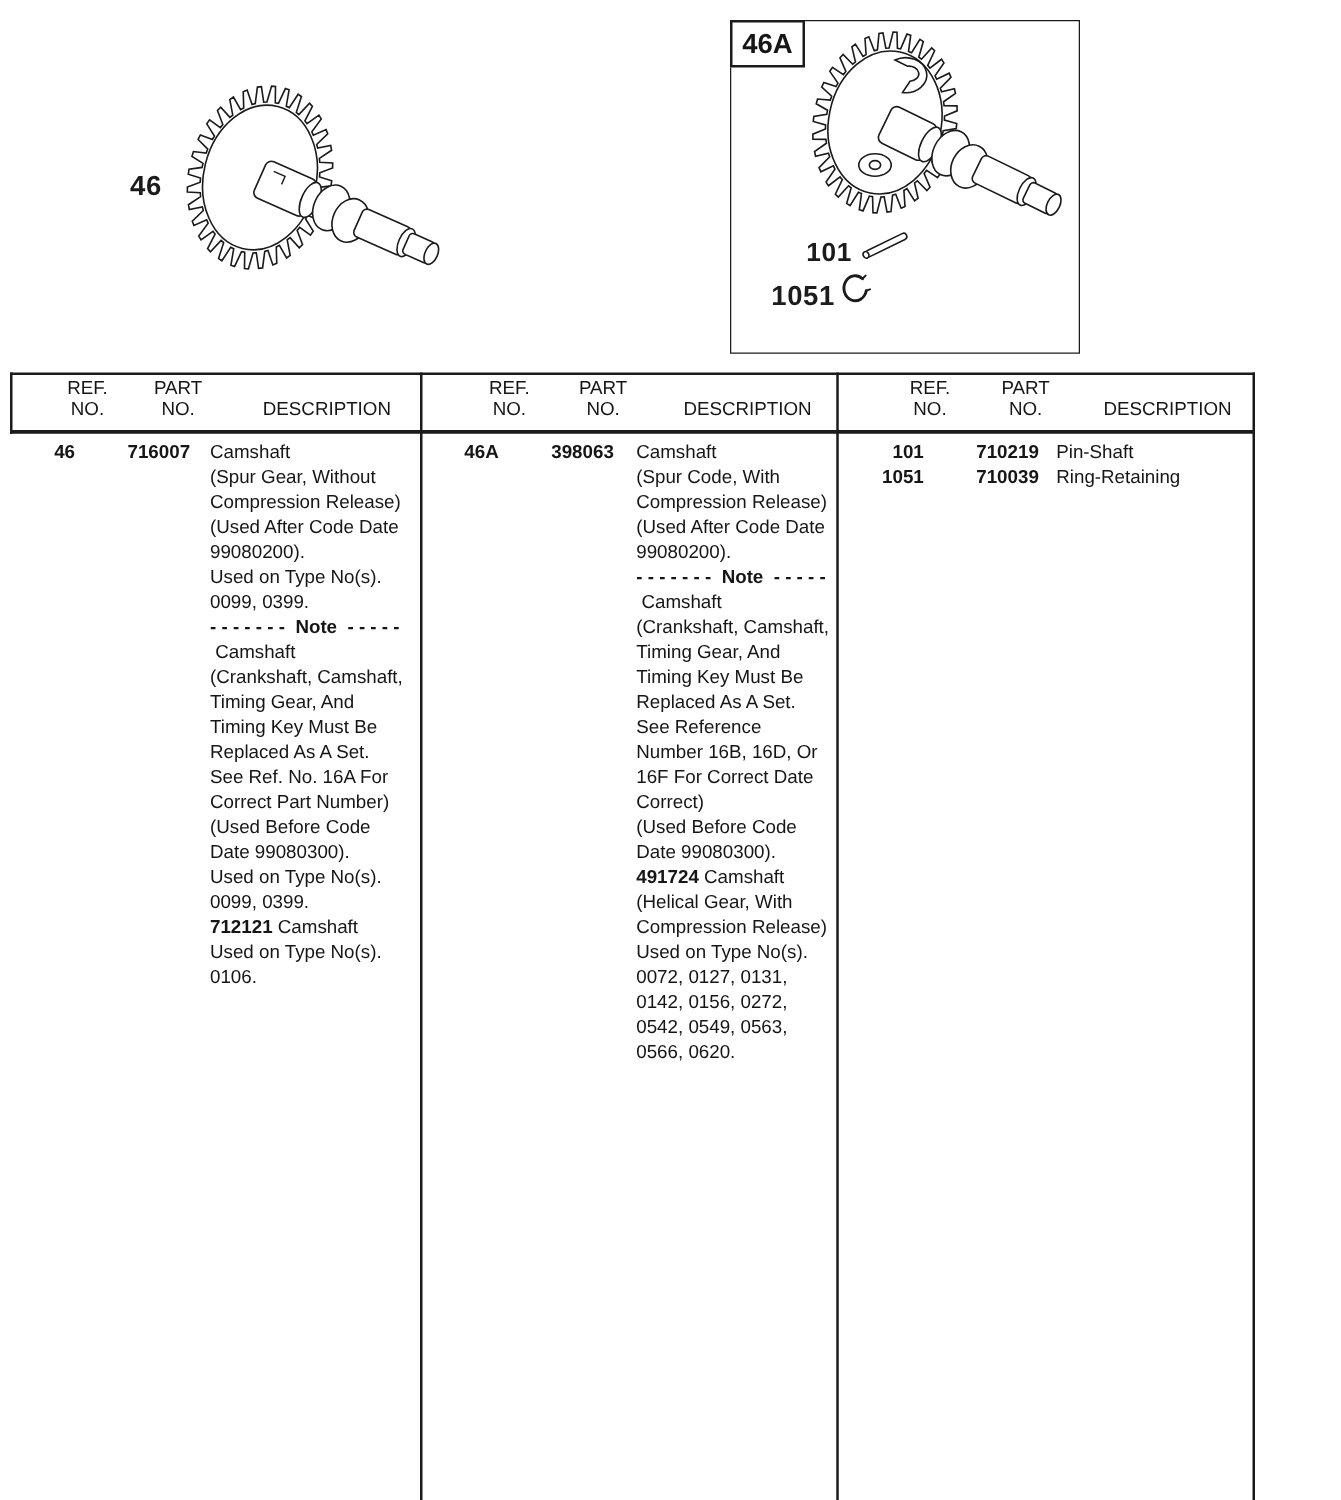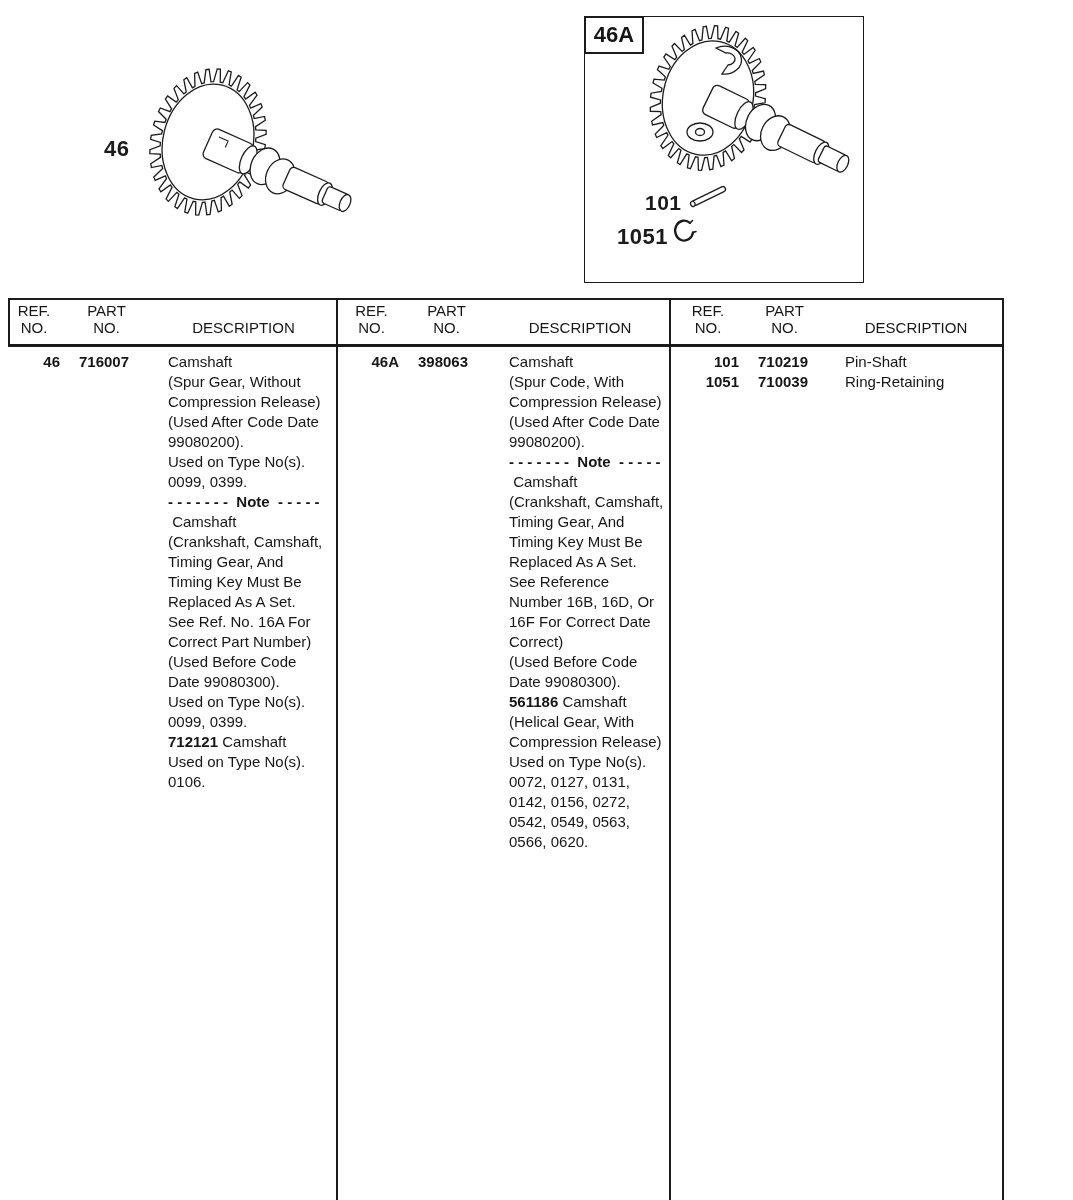--- a/index.html
+++ b/index.html
@@ -10,26 +10,26 @@
   .hline,.vline{position:absolute;background:var(--ink);}
   .big-label{position:absolute;font-weight:bold;font-size:22px;color:var(--ink);letter-spacing:.5px;}
   .inset-box{position:absolute;border:1.6px solid var(--ink);background:#fff;}
   .inset-tag{position:absolute;border:2.4px solid var(--ink);background:#fff;
              display:flex;align-items:center;justify-content:center;
              font-weight:bold;font-size:22px;}
   .ln{fill:#fff;stroke:var(--ink);stroke-width:1.3;vector-effect:non-scaling-stroke;}
   .ln-thin{fill:none;stroke:var(--ink);stroke-width:1.1;vector-effect:non-scaling-stroke;}
   .tbl-sec{position:absolute;font-size:15px;}
   .hdr,.body{display:grid;}
-  .hdr{line-height:17px;}
+  .hdr{line-height:17px;margin-left:36px;}
   .hcell{display:flex;flex-direction:column;justify-content:flex-end;align-items:center;}
   .body{position:absolute;left:0;top:50px;right:0;line-height:20px;align-items:start;}
   .cell{min-height:20px;}
   .ref{text-align:right;font-weight:bold;}
-  .part{font-weight:bold;padding-left:19px;}
+  .part{font-weight:bold;padding-left:42px;}
   .desc .line{white-space:pre;margin-left:15px;}
   .b{font-weight:bold;}
 </style>
 </head>
 <body>
 
 <div class="page">
 
   <div class="big-label" style="left:104px;top:136px;">46</div>
 
@@ -177,21 +177,21 @@
           <div class="line"><span>(Crankshaft, Camshaft,</span></div>
           <div class="line"><span>Timing Gear, And</span></div>
           <div class="line"><span>Timing Key Must Be</span></div>
           <div class="line"><span>Replaced As A Set.</span></div>
           <div class="line"><span>See Reference</span></div>
           <div class="line"><span>Number 16B, 16D, Or</span></div>
           <div class="line"><span>16F For Correct Date</span></div>
           <div class="line"><span>Correct)</span></div>
           <div class="line"><span>(Used Before Code</span></div>
           <div class="line"><span>Date 99080300).</span></div>
-          <div class="line"><span class="b">561186 </span><span>Camshaft</span></div>
+          <div class="line"><span class="b">491724 </span><span>Camshaft</span></div>
           <div class="line"><span>(Helical Gear, With</span></div>
           <div class="line"><span>Compression Release)</span></div>
           <div class="line"><span>Used on Type No(s).</span></div>
           <div class="line"><span>0072, 0127, 0131,</span></div>
           <div class="line"><span>0142, 0156, 0272,</span></div>
           <div class="line"><span>0542, 0549, 0563,</span></div>
           <div class="line"><span>0566, 0620.</span></div>
         </div>
       </div>
   </div>

